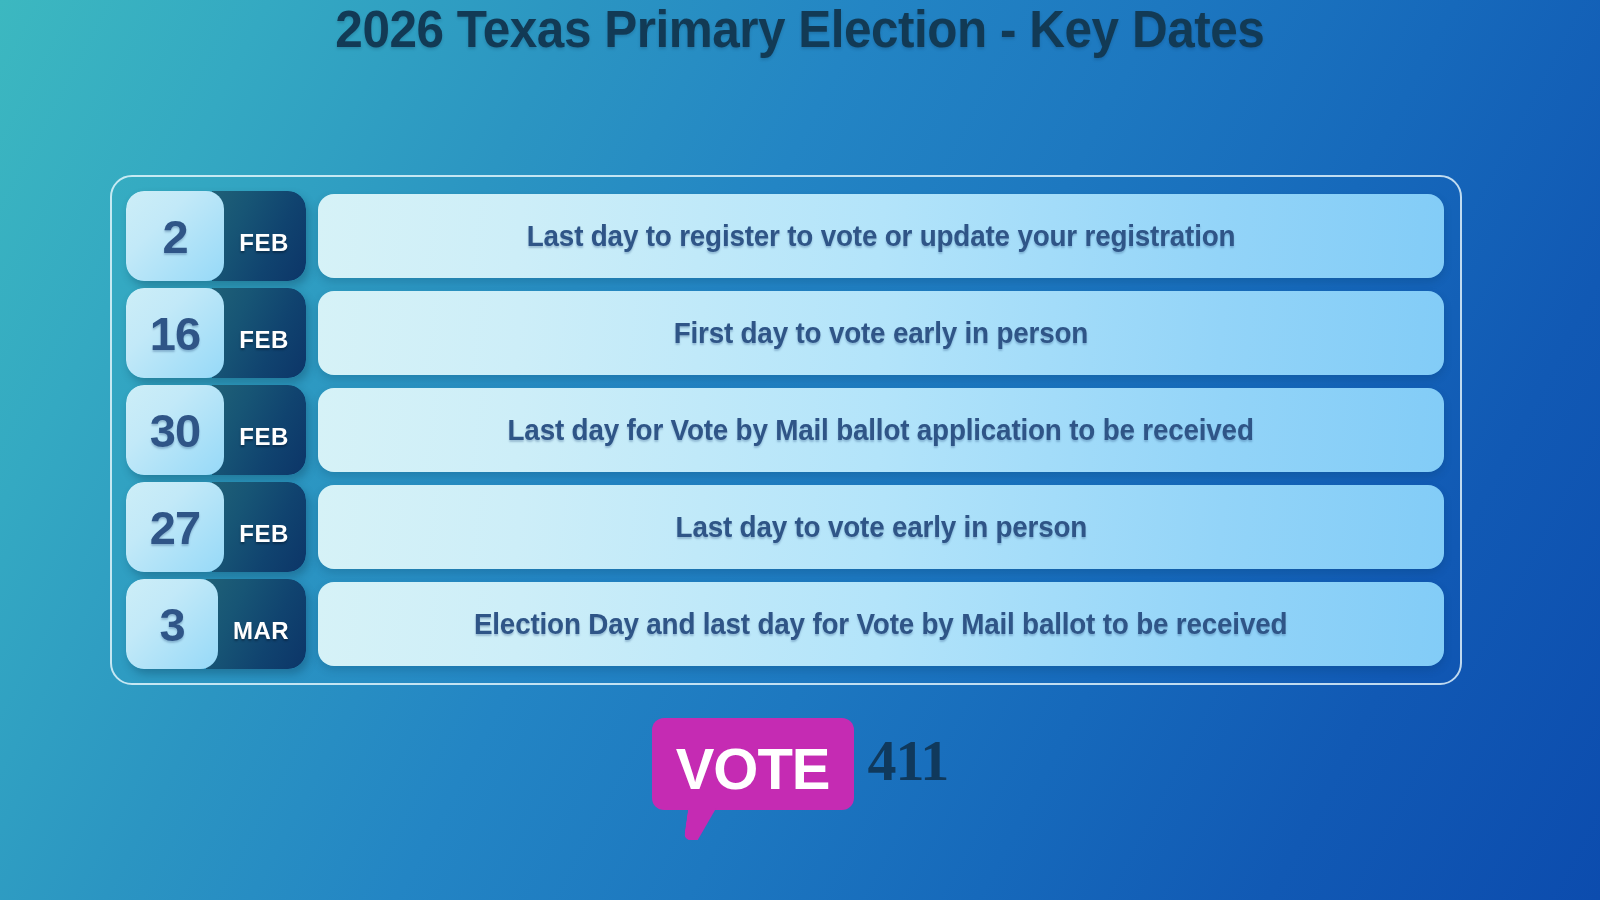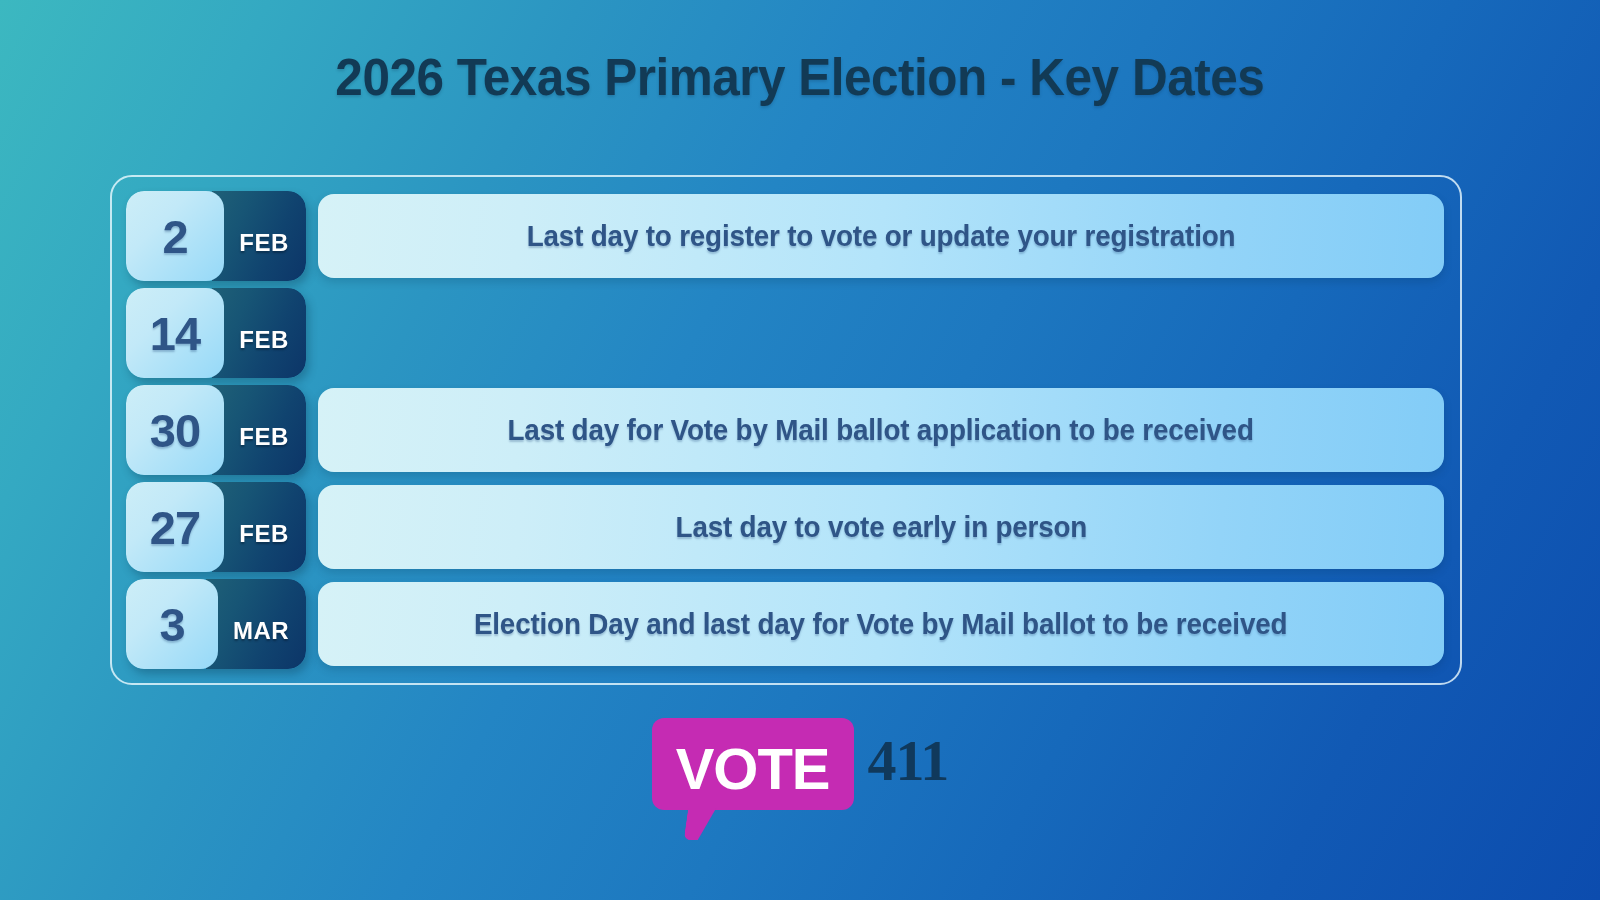--- a/index.html
+++ b/index.html
@@ -20,21 +20,20 @@
         #1d78c0 56%,
         #1669bb 70%,
         #1159b4 84%,
         #0c4cae 100%);
     position:relative;
   }
 
   
   .title-wrap {
     width:100%;
-    padding-top:48px;
     text-align:center;
   }
   .title {
     font-size:51px;
     font-weight:bold;
     letter-spacing:-0.5px;
     color:#123a55;
     text-shadow:0 2px 3px rgba(10,40,70,0.20);
     font-stretch:condensed;
     transform:scaleX(0.97);
@@ -206,25 +205,28 @@
       </div>
     </div>
     <div class="desc">
       <span class="desc-text">Last day to register to vote or update your registration</span>
     </div>
   </div>
 
   <div class="row">
     <div class="badge">
       <div class="badge-day">
-        <span class="badge-day-text">14</span>
-      </div>
-      <div class="badge-month">
-        <span class="badge-month-text">FEB</span>
-      </div>
+        <span class="badge-day-text">16</span>
+      </div>
+      <div class="badge-month">
+        <span class="badge-month-text">FEB</span>
+      </div>
+    </div>
+    <div class="desc">
+      <span class="desc-text">First day to vote early in person</span>
     </div>
   </div>
 
   <div class="row">
     <div class="badge">
       <div class="badge-day">
         <span class="badge-day-text">30</span>
       </div>
       <div class="badge-month">
         <span class="badge-month-text">FEB</span>

